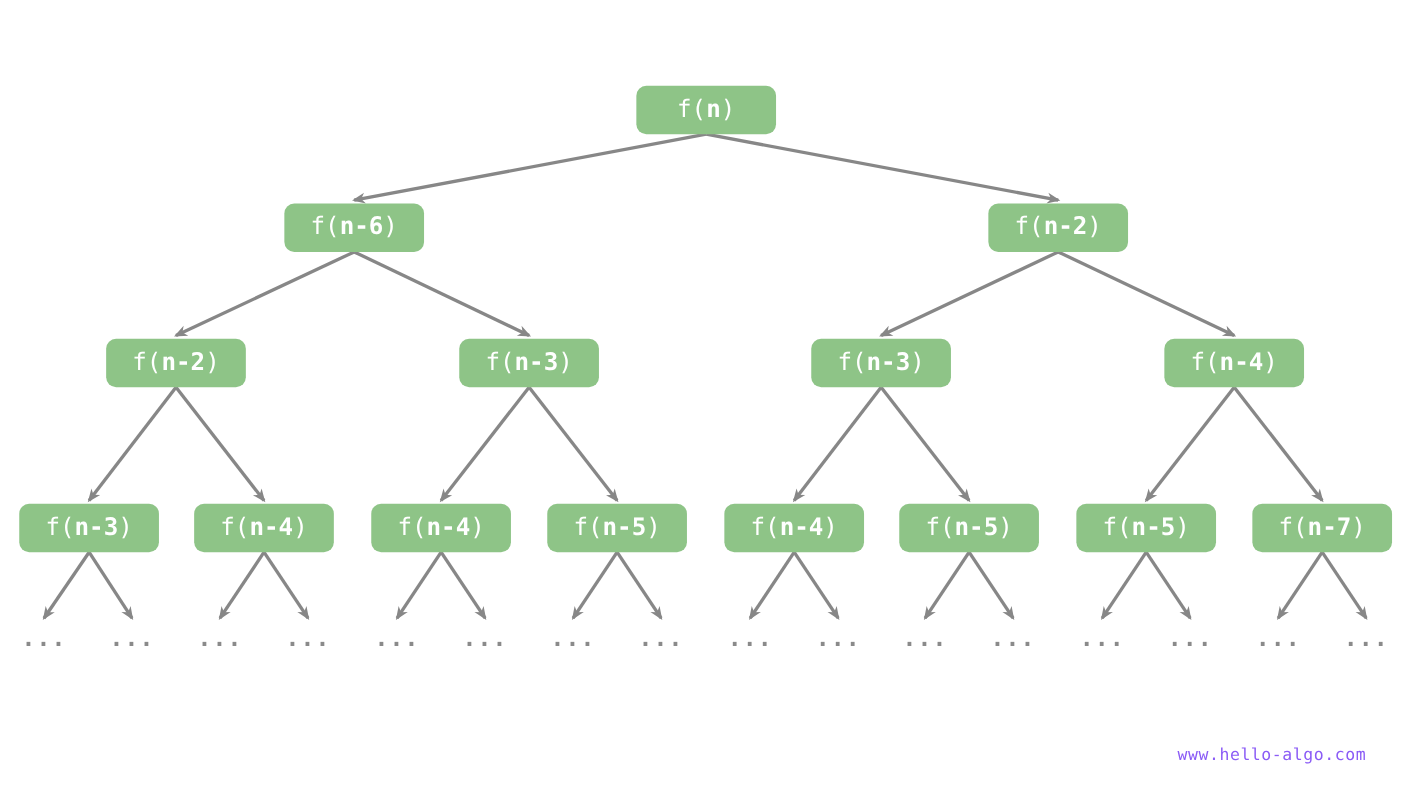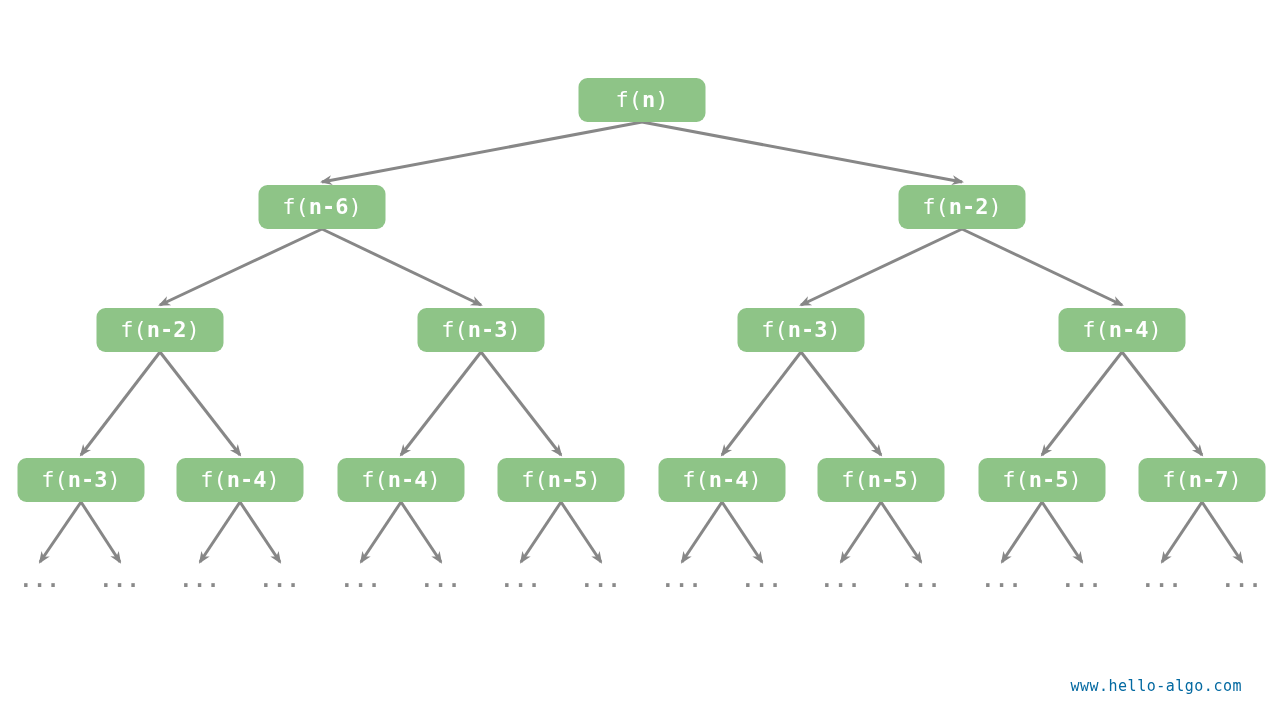--- a/index.html
+++ b/index.html
@@ -87,21 +87,21 @@
       <line x1="561" y1="502" x2="601" y2="562" stroke="#878787" stroke-width="3" marker-end="url(#arrow)"></line>
       <line x1="722" y1="502" x2="682" y2="562" stroke="#878787" stroke-width="3" marker-end="url(#arrow)"></line>
       <line x1="722" y1="502" x2="762" y2="562" stroke="#878787" stroke-width="3" marker-end="url(#arrow)"></line>
       <line x1="881" y1="502" x2="841" y2="562" stroke="#878787" stroke-width="3" marker-end="url(#arrow)"></line>
       <line x1="881" y1="502" x2="921" y2="562" stroke="#878787" stroke-width="3" marker-end="url(#arrow)"></line>
       <line x1="1042" y1="502" x2="1002" y2="562" stroke="#878787" stroke-width="3" marker-end="url(#arrow)"></line>
       <line x1="1042" y1="502" x2="1082" y2="562" stroke="#878787" stroke-width="3" marker-end="url(#arrow)"></line>
       <line x1="1202" y1="502" x2="1162" y2="562" stroke="#878787" stroke-width="3" marker-end="url(#arrow)"></line>
       <line x1="1202" y1="502" x2="1242" y2="562" stroke="#878787" stroke-width="3" marker-end="url(#arrow)"></line>
     </svg>
-  <div class="watermark" style="color: #0369a1;">www.hello-algo.com</div>
+  <div class="watermark" style="color: #8b5cf6;">www.hello-algo.com</div>
 <div class="node" style="left: 642px; top: 100px; width: 127px; height: 44px; background: rgb(142, 196, 135); color: rgb(255, 255, 255);"><span class="open">f(</span><span class="arg">n</span><span class="close">)</span></div>
     <div class="node" style="left: 322px; top: 207px; width: 127px; height: 44px; background: rgb(142, 196, 135); color: rgb(255, 255, 255);"><span class="open">f(</span><span class="arg">n-6</span><span class="close">)</span></div>
     <div class="node" style="left: 962px; top: 207px; width: 127px; height: 44px; background: rgb(142, 196, 135); color: rgb(255, 255, 255);"><span class="open">f(</span><span class="arg">n-2</span><span class="close">)</span></div>
     <div class="node" style="left: 160px; top: 330px; width: 127px; height: 44px; background: rgb(142, 196, 135); color: rgb(255, 255, 255);"><span class="open">f(</span><span class="arg">n-2</span><span class="close">)</span></div>
     <div class="node" style="left: 481px; top: 330px; width: 127px; height: 44px; background: rgb(142, 196, 135); color: rgb(255, 255, 255);"><span class="open">f(</span><span class="arg">n-3</span><span class="close">)</span></div>
     <div class="node" style="left: 801px; top: 330px; width: 127px; height: 44px; background: rgb(142, 196, 135); color: rgb(255, 255, 255);"><span class="open">f(</span><span class="arg">n-3</span><span class="close">)</span></div>
     <div class="node" style="left: 1122px; top: 330px; width: 127px; height: 44px; background: rgb(142, 196, 135); color: rgb(255, 255, 255);"><span class="open">f(</span><span class="arg">n-4</span><span class="close">)</span></div>
     <div class="node" style="left: 81px; top: 480px; width: 127px; height: 44px; background: rgb(142, 196, 135); color: rgb(255, 255, 255);"><span class="open">f(</span><span class="arg">n-3</span><span class="close">)</span></div>
     <div class="node" style="left: 240px; top: 480px; width: 127px; height: 44px; background: rgb(142, 196, 135); color: rgb(255, 255, 255);"><span class="open">f(</span><span class="arg">n-4</span><span class="close">)</span></div>
     <div class="node" style="left: 401px; top: 480px; width: 127px; height: 44px; background: rgb(142, 196, 135); color: rgb(255, 255, 255);"><span class="open">f(</span><span class="arg">n-4</span><span class="close">)</span></div>

